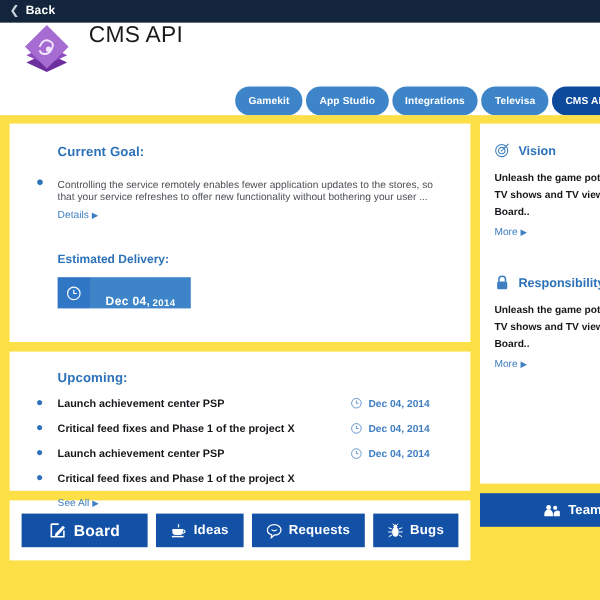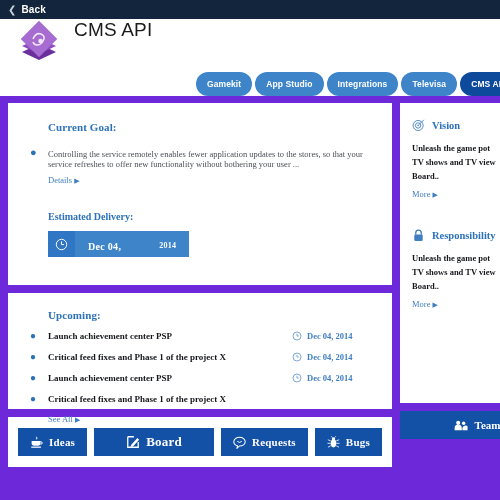--- a/index.html
+++ b/index.html
@@ -32,21 +32,21 @@
 
   .tabs { position: absolute; left: 196px; bottom: 0; display: flex; gap: 3px; }
   .tab {
     background: #3d85c8; color: #ffffff; font-size: 8.5px; font-weight: bold;
     height: 24px; display: flex; align-items: center; justify-content: center;
     padding: 0 11px; white-space: nowrap; letter-spacing: .1px; border-radius: 12px;
   }
   .tab.active { background: #0d4a9b; }
 
   
-  .body { position: relative; height: 404px; background: #6d28d9; padding: 7px 0 0 0; font-family: Liberation Serif, serif; }
+  .body { position: relative; height: 404px; background: #fde047; padding: 7px 0 0 0; }
 
   .col-main { position: absolute; left: 8px; top: 7px; width: 384px; }
   .col-side { position: absolute; left: 400px; top: 7px; width: 110px; }
 
   .card { background: #ffffff; width: 100%; }
   .card.goal { padding: 18px 16px 18px 16px; height: 182px; }
   .card.upcoming { margin-top: 8px; padding: 16px 16px 12px 16px; height: 116px; }
   .card.actions { margin-top: 8px; padding: 11px 10px; height: 50px; }
 
   .section-title {
@@ -72,21 +72,21 @@
   }
 
   .delivery {
     display: inline-flex; align-items: stretch; margin: 9px 0 0 24px; height: 26px;
   }
   .delivery .icbox {
     width: 27px; background: #2f76c4; display: flex; align-items: center; justify-content: center;
   }
   .delivery .dlabel {
     background: #3d85c8; color: #ffffff; font-size: 10px; font-weight: bold;
-    display: flex; align-items: flex-start; padding: 10px 13px; letter-spacing: .3px; gap: 36px;
+    display: flex; align-items: flex-end; padding: 0 13px; letter-spacing: .3px;
   }
   .delivery .dlabel .yr { font-size: 8px; margin-left: 2px; }
 
   
   .uprow { display: flex; align-items: center; margin-top: 9px; }
   .uprow .bullet { font-size: 10px; }
   .uprow .uptext { flex: 1; font-size: 9px; font-weight: bold; color: #15171a; }
   .uprow .update { display: flex; align-items: center; gap: 5px; width: 84px; }
   .uprow .update .dtxt { color: #3f7fc1; font-size: 8.5px; font-weight: bold; }
   .seeall { margin-left: 24px; margin-top: 9px; }
@@ -244,40 +244,40 @@
 
         <div class="linklike seeall">
           <span>See All</span>
           <span class="arw">▶</span>
         </div>
       </div>
 
       <div class="card actions">
         <div class="actionrow">
 
+          <div class="abtn board">
+            <span class="ic">
+              <svg width="14" height="14" viewBox="0 0 16 16">
+                <path d="M2 2 H9 M2 2 V14 H14 V8" fill="none" stroke="#ffffff" stroke-width="1.5"></path>
+                <path d="M6 11 L13 3.5 L15 5.5 L8 13 L5.3 13.5 Z" fill="#ffffff"></path>
+              </svg>
+            </span>
+            <span>Board</span>
+          </div>
+
           <div class="abtn">
             <span class="ic">
               <svg width="13" height="13" viewBox="0 0 16 16">
                 <path d="M7.8 1 q1.6 1.6 0 3.2" fill="none" stroke="#ffffff" stroke-width="1.2"></path>
                 <path d="M2 6 H13 V9 q0 3 -3.5 3 H5.5 Q2 12 2 9 Z" fill="#ffffff"></path>
                 <path d="M13 7 q2 0 2 1.6 q0 1.6 -2 1.6" fill="none" stroke="#ffffff" stroke-width="1.2"></path>
                 <rect x="1.5" y="13" width="12" height="1.5" fill="#ffffff"></rect>
               </svg>
             </span>
             <span>Ideas</span>
-          </div>
-
-          <div class="abtn board">
-            <span class="ic">
-              <svg width="14" height="14" viewBox="0 0 16 16">
-                <path d="M2 2 H9 M2 2 V14 H14 V8" fill="none" stroke="#ffffff" stroke-width="1.5"></path>
-                <path d="M6 11 L13 3.5 L15 5.5 L8 13 L5.3 13.5 Z" fill="#ffffff"></path>
-              </svg>
-            </span>
-            <span>Board</span>
           </div>
 
           <div class="abtn">
             <span class="ic">
               <svg width="13" height="13" viewBox="0 0 16 16">
                 <path d="M8 1.5 C12 1.5 15 4 15 7 C15 10 12 12.2 8 12.2 L5 15 L5.4 12 C2.8 11.2 1 9.3 1 7 C1 4 4 1.5 8 1.5 Z" fill="none" stroke="#ffffff" stroke-width="1.3"></path>
                 <path d="M5.2 6.6 q2.8 2.6 5.6 0" fill="none" stroke="#ffffff" stroke-width="1.2"></path>
               </svg>
             </span>
             <span>Requests</span>

